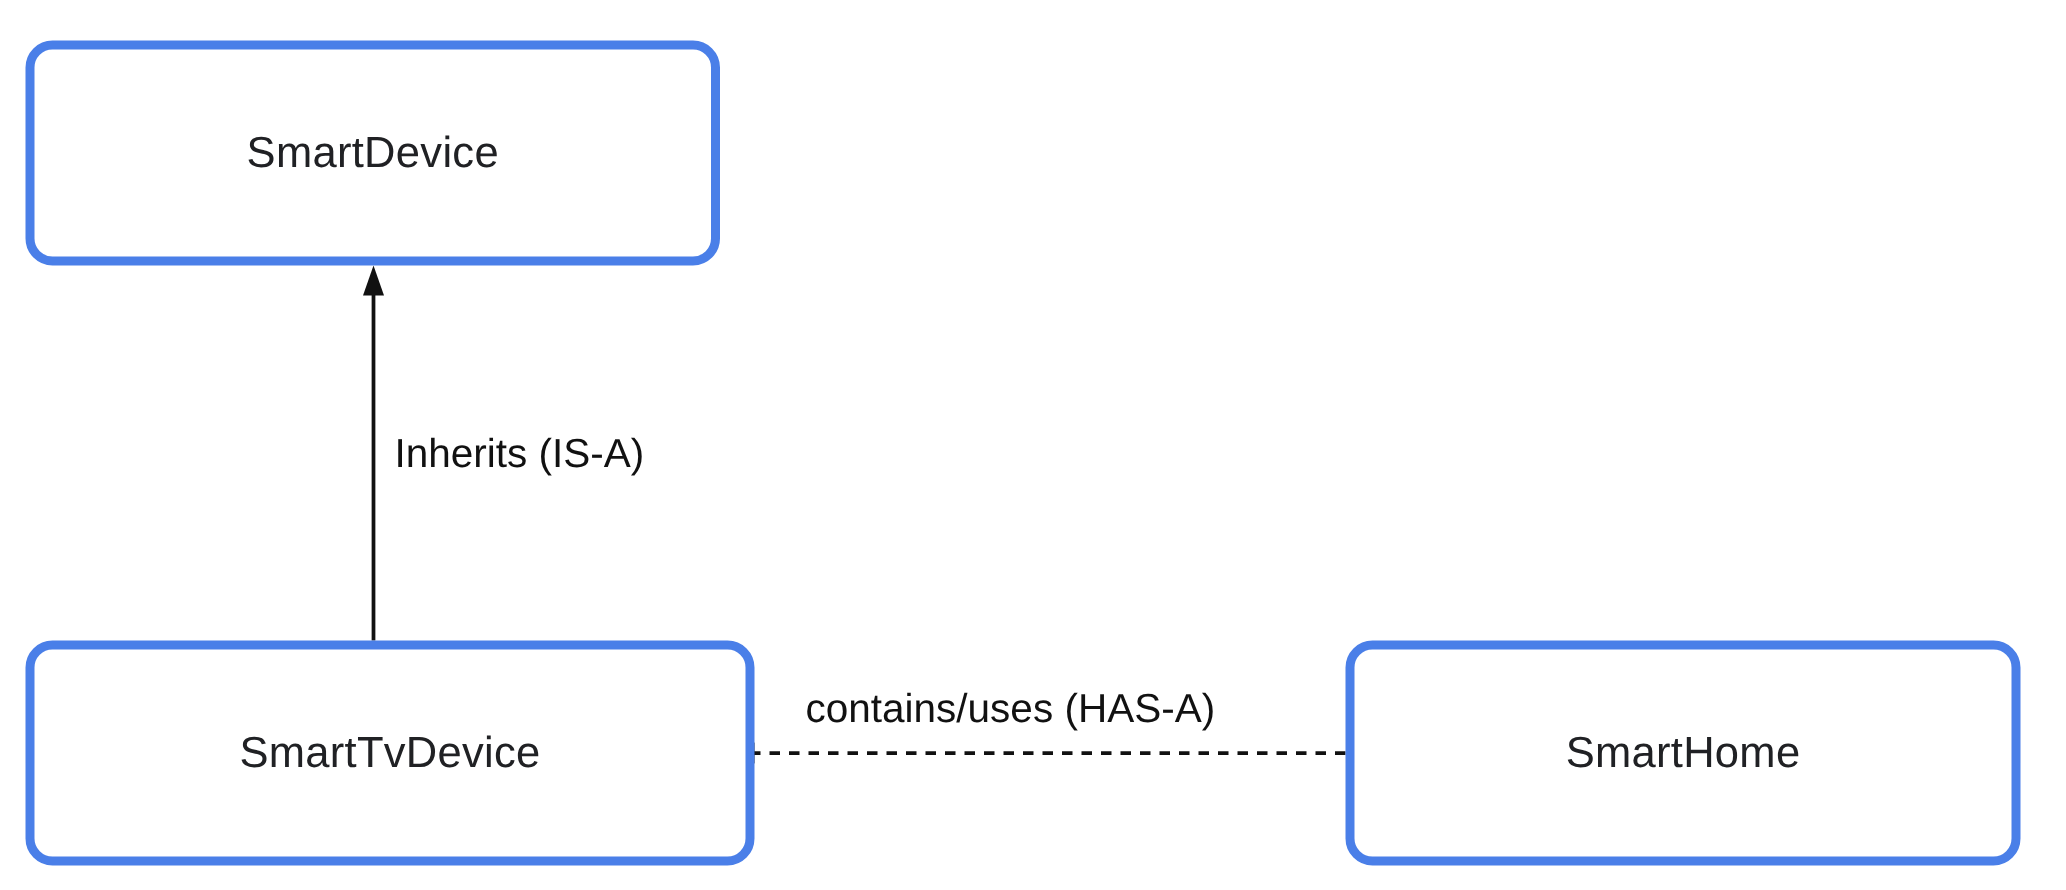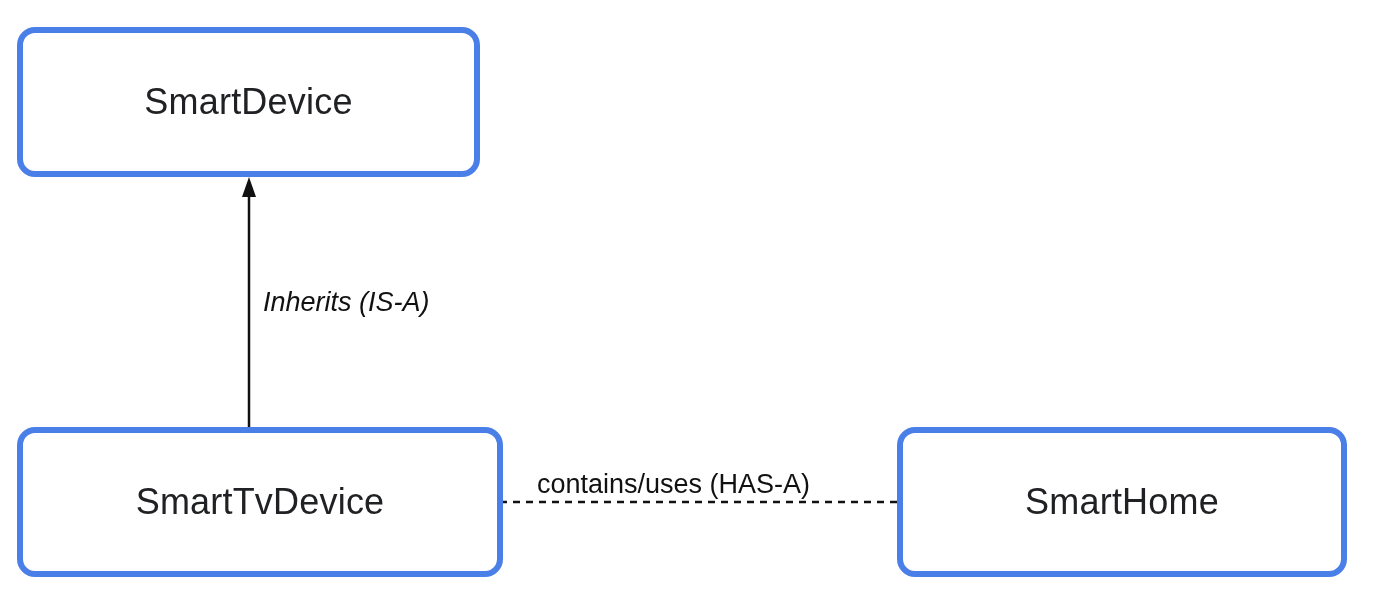--- a/index.html
+++ b/index.html
@@ -19,21 +19,21 @@
     position: absolute;
     box-sizing: border-box;
     background: #ffffff;
     border: 6px solid #4a7fe8;
     border-radius: 18px;
     display: flex;
     align-items: center;
     justify-content: center;
   }
   .node-label {
-    font-size: 36px;
+    font-size: 29px;
     font-weight: 500;
     letter-spacing: 0.2px;
     color: #202124;
     white-space: nowrap;
   }
   #node-smart-device   { left: 17px;  top: 27px;  width: 463px; height: 150px; }
   #node-smart-tv-device{ left: 17px;  top: 427px; width: 486px; height: 150px; }
   #node-smart-home     { left: 897px; top: 427px; width: 450px; height: 150px; }
 
   .edges-svg {
@@ -44,22 +44,22 @@
     height: 593px;
     pointer-events: none;
   }
   .edge-label {
     position: absolute;
     font-size: 27px;
     font-weight: 400;
     color: #111111;
     white-space: nowrap;
   }
-  #edge-label-inherits { left: 263px; top: 287px; font-style: italic; }
-  #edge-label-contains { left: 537px; top: 457px; margin-top: 12px; }
+  #edge-label-inherits { left: 263px; top: 287px; }
+  #edge-label-contains { left: 537px; top: 457px; }
 </style>
 </head>
 <body>
 
 <div class="canvas">
 
   <svg class="edges-svg" viewBox="0 0 1377 593">
 
     <g>
       <line x1="249" y1="427" x2="249" y2="194" stroke="#111111" stroke-width="2.5"></line>

